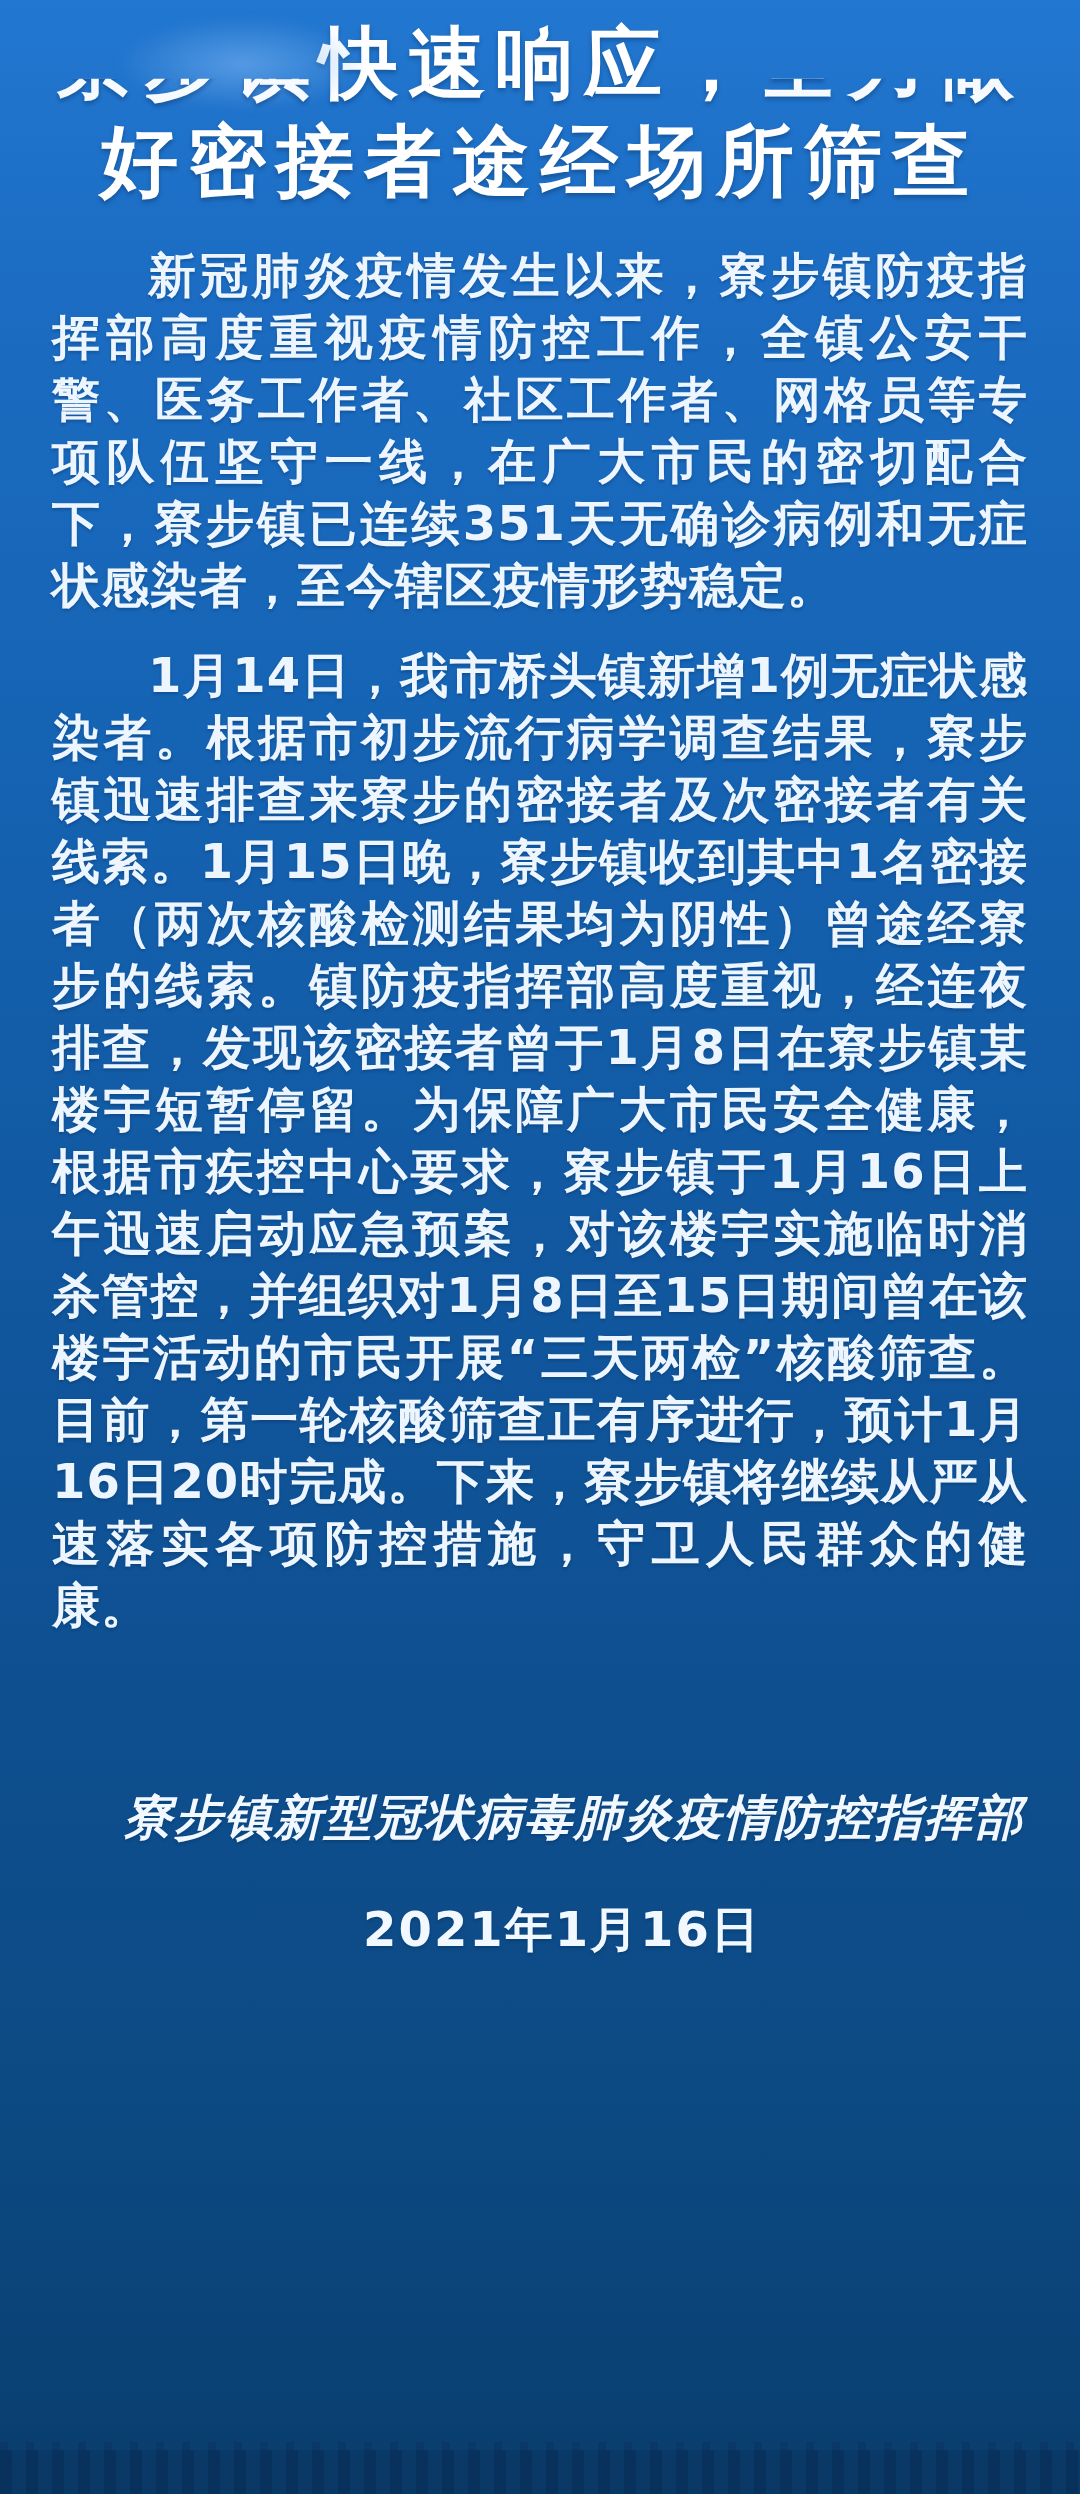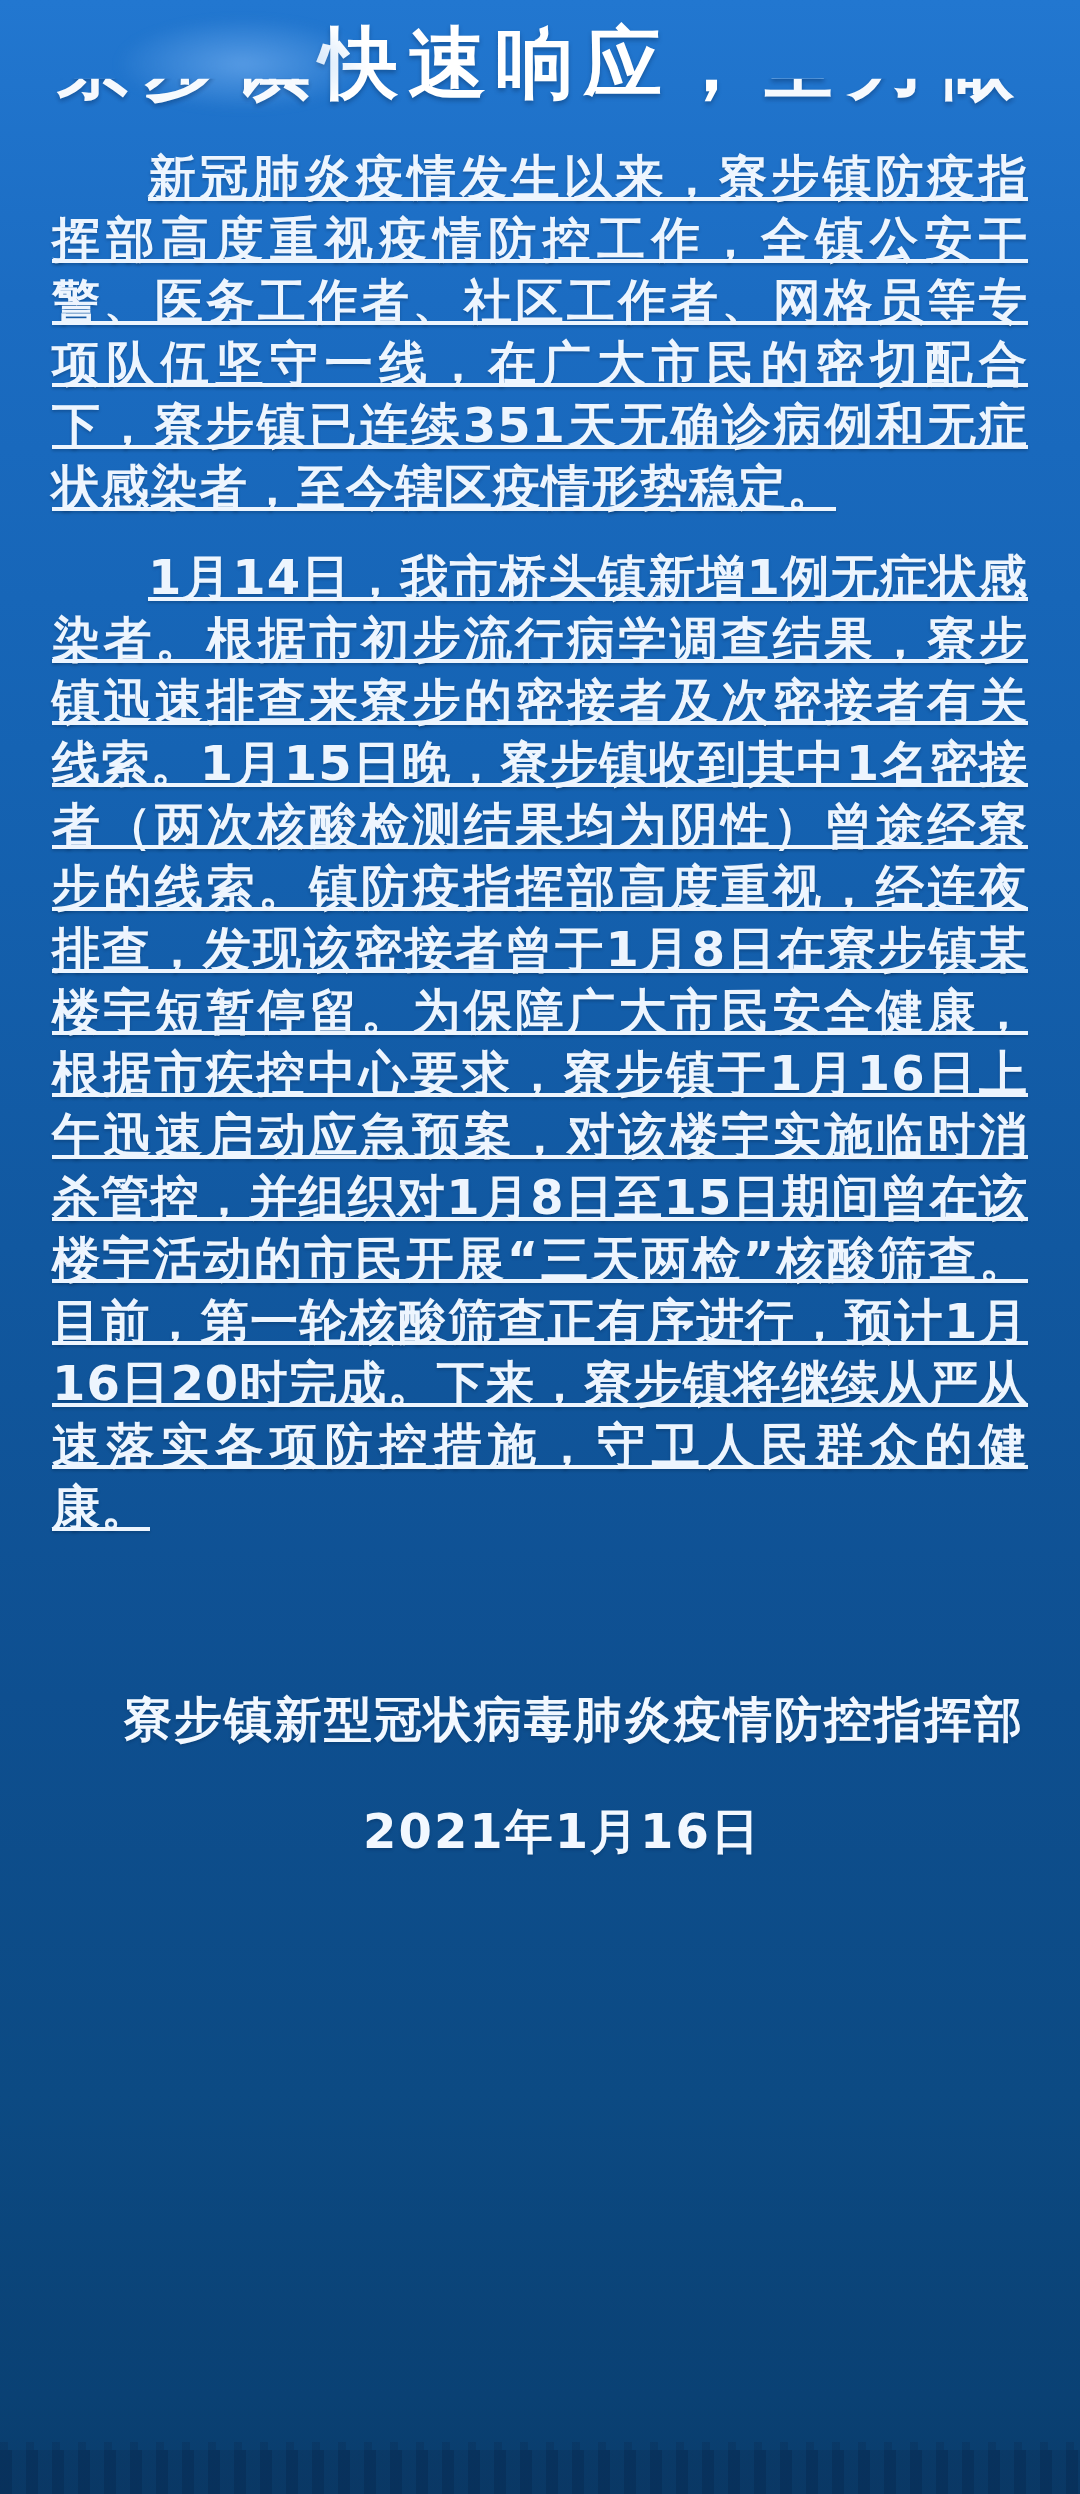--- a/index.html
+++ b/index.html
@@ -65,36 +65,36 @@
   .content p {
     margin: 0 0 28px 0;
     font-size: 48px;
     line-height: 62px;
     font-weight: 600;
     letter-spacing: 1px;
     text-align: justify;
     text-indent: 2em;
     color: #edf5fe;
     text-shadow: 0 2px 3px rgba(0, 35, 75, 0.30);
-    text-decoration: underline;
   }
 
   
   .signature-block {
     margin-top: 150px;
     padding: 0 56px;
     font-weight: 600;
     color: #f2f8ff;
     text-shadow: 0 2px 3px rgba(0, 35, 75, 0.30);
   }
   .signature {
     font-size: 48px;
     line-height: 62px;
     text-align: right;
     letter-spacing: 2px;
+    font-style: italic;
   }
   .date {
     margin-top: 50px;
     font-size: 48px;
     line-height: 62px;
     text-align: center;
     transform: translateX(22px);
     letter-spacing: 2px;
   }
 
@@ -123,20 +123,21 @@
   }
 </style>
 </head>
 <body>
 
 <div class="poster">
 
   <div class="title-block">
     <div class="smudge"></div>
     <div class="title-line"><span class="damaged">寮步镇</span><span>快速响应，</span><span class="damaged">全力做</span></div>
+    <div class="title-line">好密接者途经场所筛查</div>
   </div>
 
   <div class="content">
     <p>新冠肺炎疫情发生以来，寮步镇防疫指挥部高度重视疫情防控工作，全镇公安干警、医务工作者、社区工作者、网格员等专项队伍坚守一线，在广大市民的密切配合下，寮步镇已连续351天无确诊病例和无症状感染者，至今辖区疫情形势稳定。</p>
     <p>1月14日，我市桥头镇新增1例无症状感染者。根据市初步流行病学调查结果，寮步镇迅速排查来寮步的密接者及次密接者有关线索。1月15日晚，寮步镇收到其中1名密接者（两次核酸检测结果均为阴性）曾途经寮步的线索。镇防疫指挥部高度重视，经连夜排查，发现该密接者曾于1月8日在寮步镇某楼宇短暂停留。为保障广大市民安全健康，根据市疾控中心要求，寮步镇于1月16日上午迅速启动应急预案，对该楼宇实施临时消杀管控，并组织对1月8日至15日期间曾在该楼宇活动的市民开展“三天两检”核酸筛查。目前，第一轮核酸筛查正有序进行，预计1月16日20时完成。下来，寮步镇将继续从严从速落实各项防控措施，守卫人民群众的健康。</p>
   </div>
 
   <div class="signature-block">
     <div class="signature">寮步镇新型冠状病毒肺炎疫情防控指挥部</div>
     <div class="date">2021年1月16日</div>

